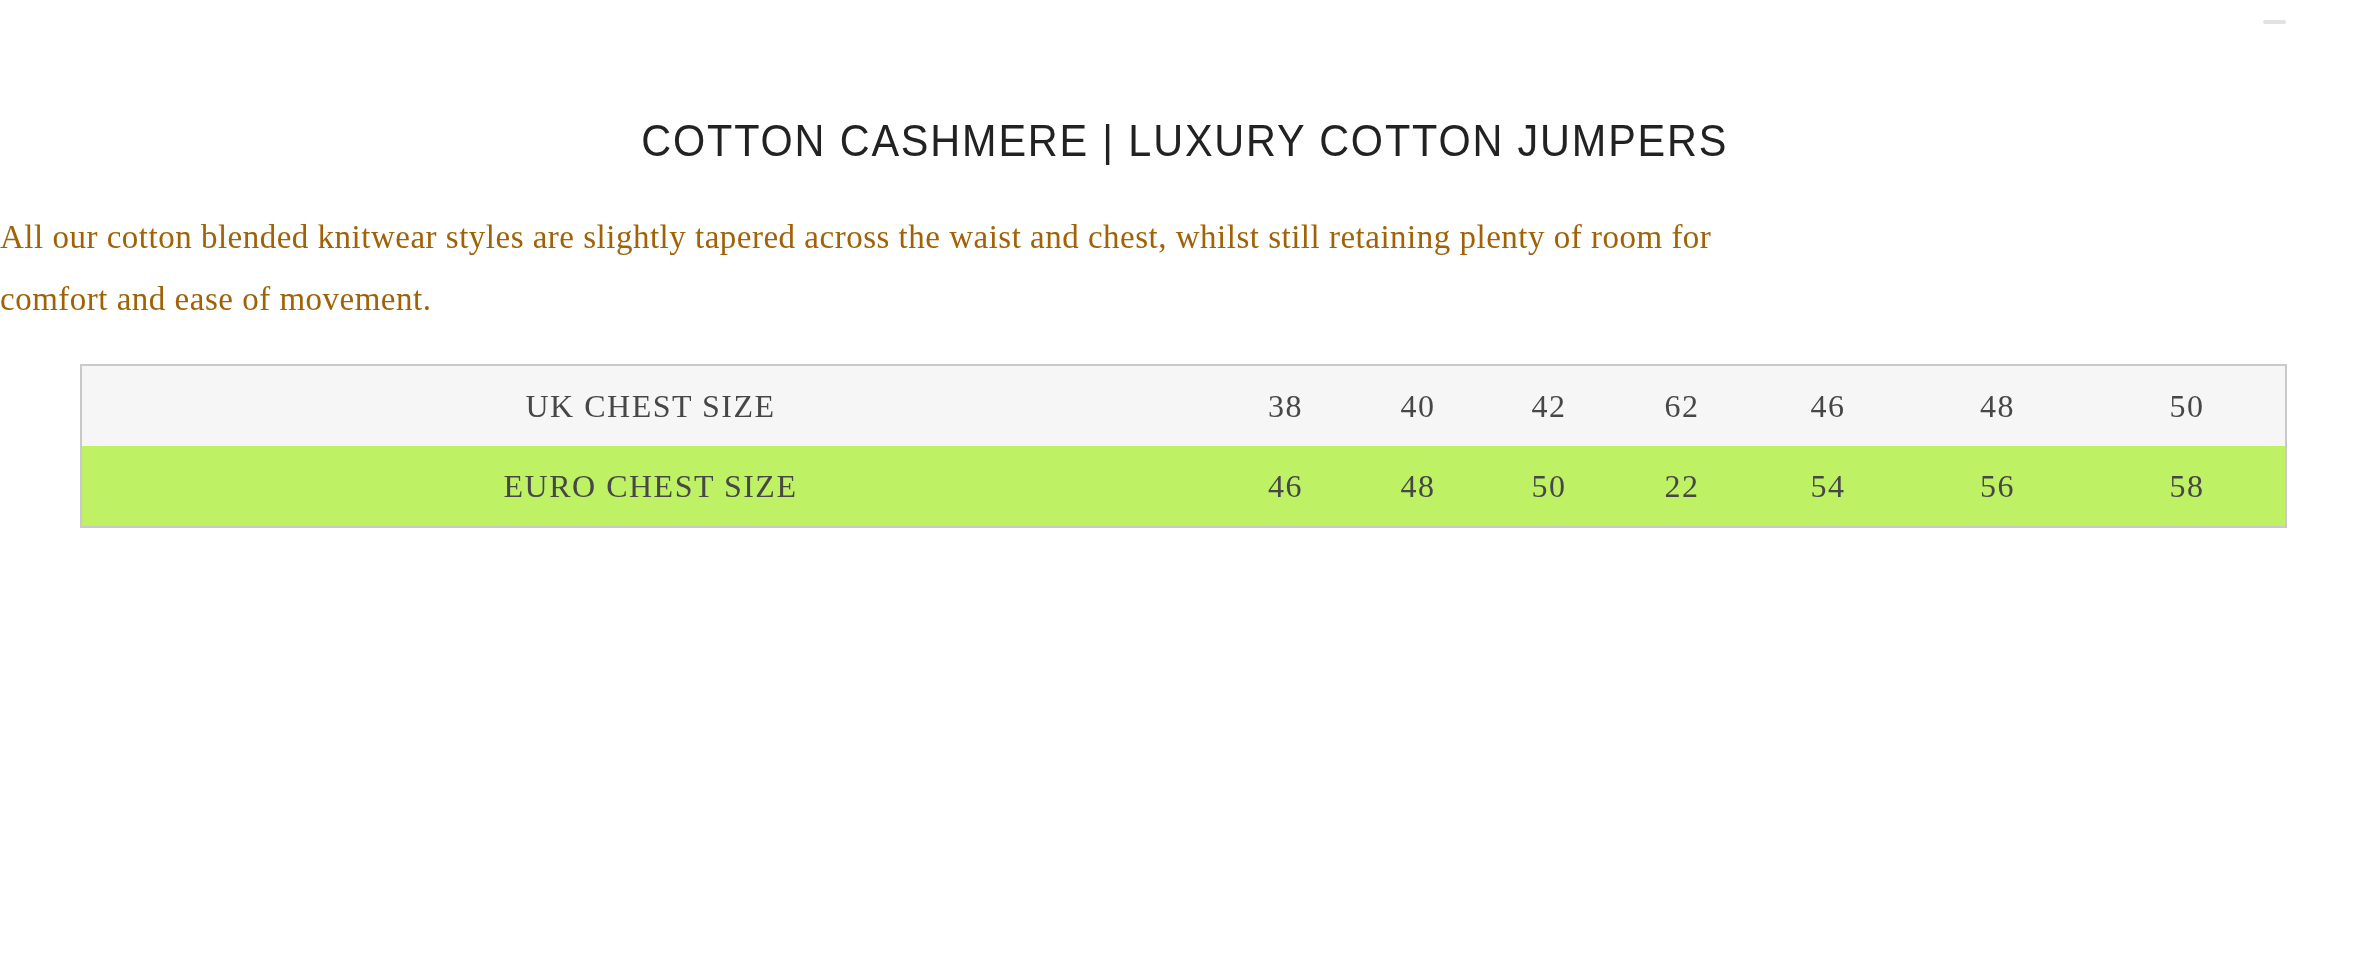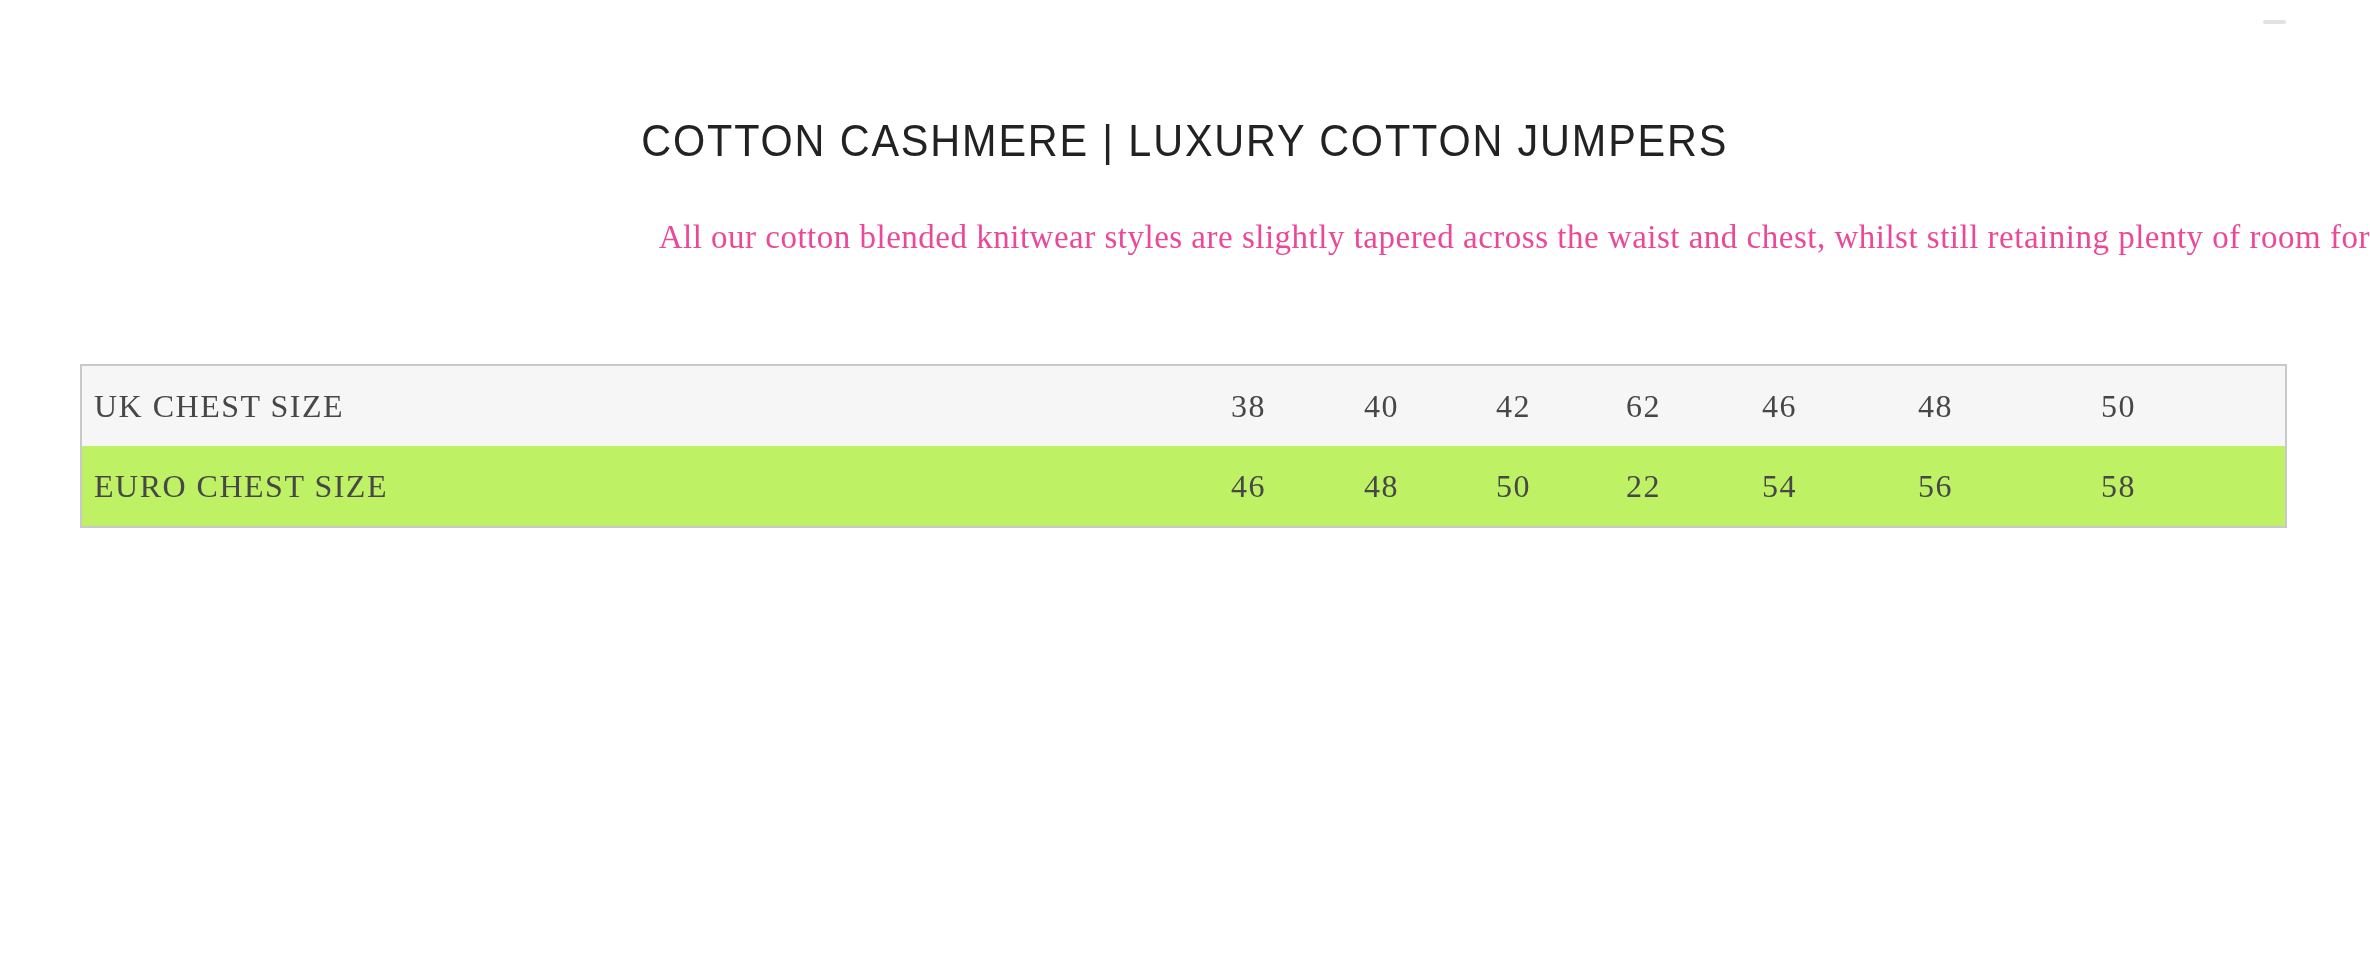--- a/index.html
+++ b/index.html
@@ -44,64 +44,66 @@
     display: inline-block;
     transform: scaleX(0.92);
     transform-origin: center;
     white-space: nowrap;
   }
   .intro {
     position: absolute;
     top: 206px;
     left: 0;
     width: 100%;
-    text-align: right;
+    text-align: left;
     font-size: 33px;
     letter-spacing: 0.5px;
-    color: #ec4899;
+    color: #a16207;
   }
   .intro-line {
     line-height: 62px;
     white-space: nowrap;
   }
   table.size-chart {
     position: absolute;
     top: 364px;
     left: 80px;
     width: 2205px;
     table-layout: fixed;
     border-collapse: collapse;
     border: 2px solid #c9c9c9;
     font-size: 32px;
     color: #474747;
     letter-spacing: 1.5px;
   }
   table.size-chart td {
     height: 81px;
     padding: 12px;
+    text-align: center;
     vertical-align: middle;
     overflow: hidden;
     margin-top: 15px;
   }
   tr.stripe { background: #f6f6f6; }
   tr.plain  { background: #bef264; }
 </style>
 </head>
 <body>
 
 <div class="page">
 
   <div class="top-dash"></div>
 
   <h1 class="page-title">
     <span class="title-inner">COTTON CASHMERE | LUXURY COTTON JUMPERS</span>
   </h1>
 
   <div class="intro">
     <div class="intro-line">All our cotton blended knitwear styles are slightly tapered across the waist and chest, whilst still retaining plenty of room for</div>
+    <div class="intro-line">comfort and ease of movement.</div>
   </div>
 
   <table class="size-chart">
     <colgroup>
       <col style="width:1138px">
       <col style="width:133px">
       <col style="width:132px">
       <col style="width:130px">
       <col style="width:136px">
       <col style="width:156px">

